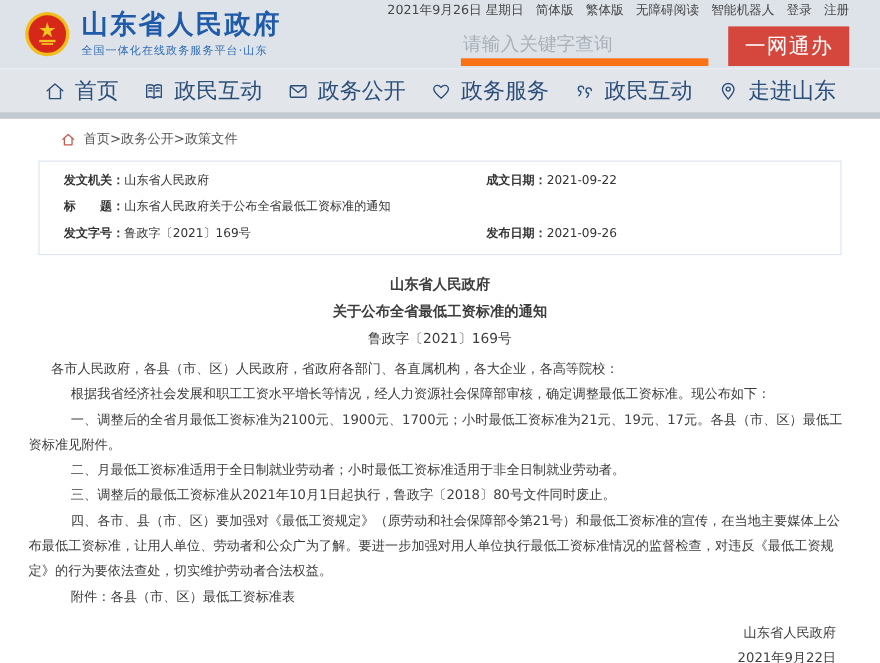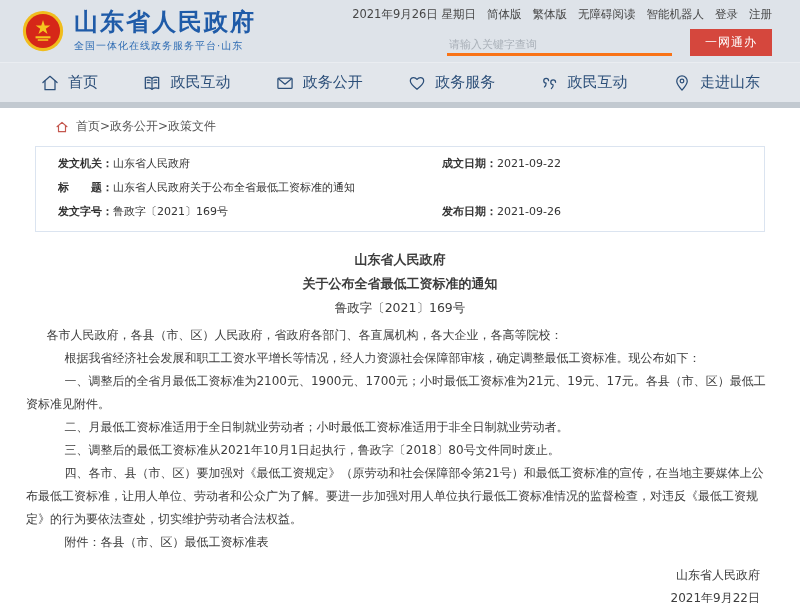--- a/index.html
+++ b/index.html
@@ -11,31 +11,31 @@
     align-items:center; padding:0 28px 0 22px; }
   .brand { display:flex; align-items:center; gap:10px; }
   .emblem svg { width:42px; height:42px; display:block; }
   .brand-text { display:flex; flex-direction:column; }
   .brand-title { color:#1f5ba8; font-size:24px; font-weight:bold; letter-spacing:2px; line-height:1.1; }
   .brand-sub { color:#2f6cb3; font-size:10px; margin-top:3px; letter-spacing:1px; }
   .header-right { display:flex; flex-direction:column; align-items:flex-end; gap:7px; }
   .top-links { font-size:11.5px; color:#474747; display:flex; gap:11px; white-space:nowrap; }
   .top-links .lnk { cursor:pointer; }
   .search-row { display:flex; align-items:flex-end; gap:18px; }
-  .search-input { width:225px; border:none; border-bottom:3px solid #f97316; background:transparent;
-    font-size:11px; padding:3px 2px; color:#a16207; outline:none; }
+  .search-input { width:225px; border:none; border-bottom:7px solid #f97316; background:transparent;
+    font-size:17px; padding:3px 2px; color:#a16207; outline:none; }
   .search-input::placeholder { color:#a9b0b8; }
-  .onestop-btn { background:#d5473d; color:#fff; font-size:12px; padding:5px 15px; border:none;
+  .onestop-btn { background:#d5473d; color:#fff; font-size:19px; padding:5px 15px; border:none;
     cursor:pointer; letter-spacing:1px; }
 
   
   .nav { background:#e2e6eb; height:40px; display:flex; align-items:center; justify-content:center;
     border-top:1px solid #eaedf1; }
   .nav-inner { display:flex; width:720px; justify-content:space-between; }
-  .nav-item { display:flex; align-items:center; gap:8px; color:#2c4f79; font-size:15px; cursor:pointer; }
+  .nav-item { display:flex; align-items:center; gap:8px; color:#2c4f79; font-size:20px; cursor:pointer; }
   .nav-item svg { width:20px; height:20px; display:block; }
   .gray-strip { height:6px; background:#c2c9d0; }
 
   
   .breadcrumb { display:flex; align-items:center; gap:7px; padding:10px 14px 7px; font-size:12px; color:#555;margin-left:41px; }
   .crumb-icon svg { width:14px; height:14px; display:block; color:#c4574e; }
 
   
   .meta-box { margin:4px 35px 2px; border:1px solid #dbe4f0; padding:9px 22px 12px;
     display:grid; grid-template-columns:1fr 300px; row-gap:9px; font-size:11px; color:#333; }

